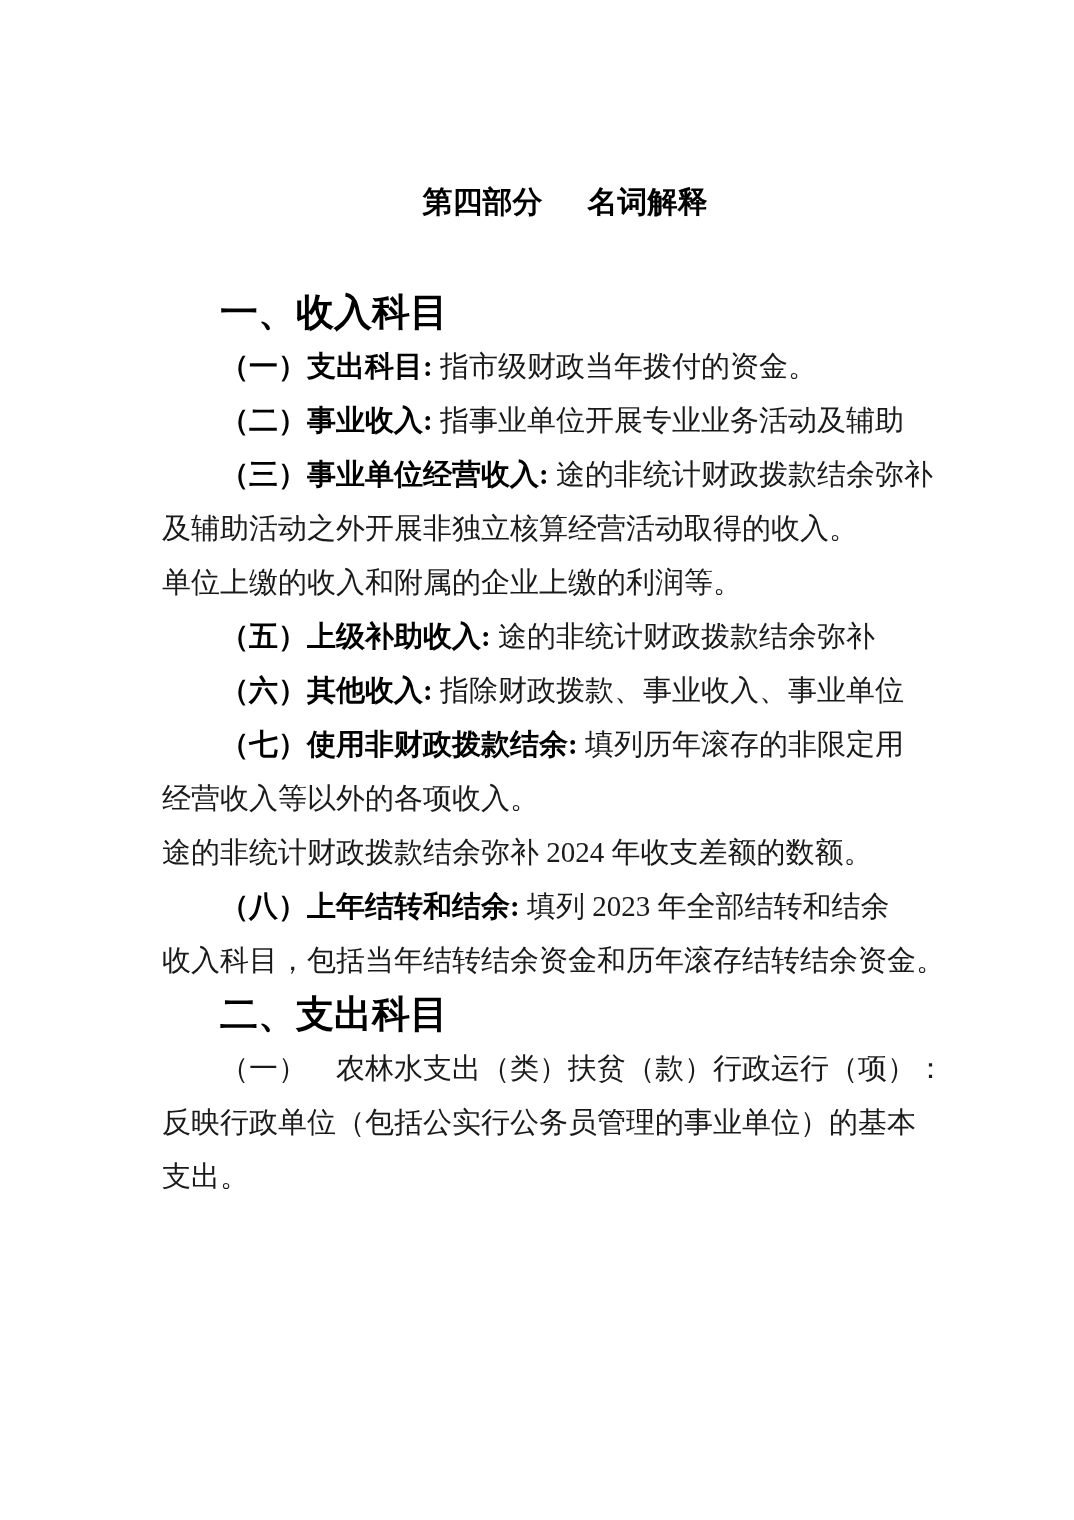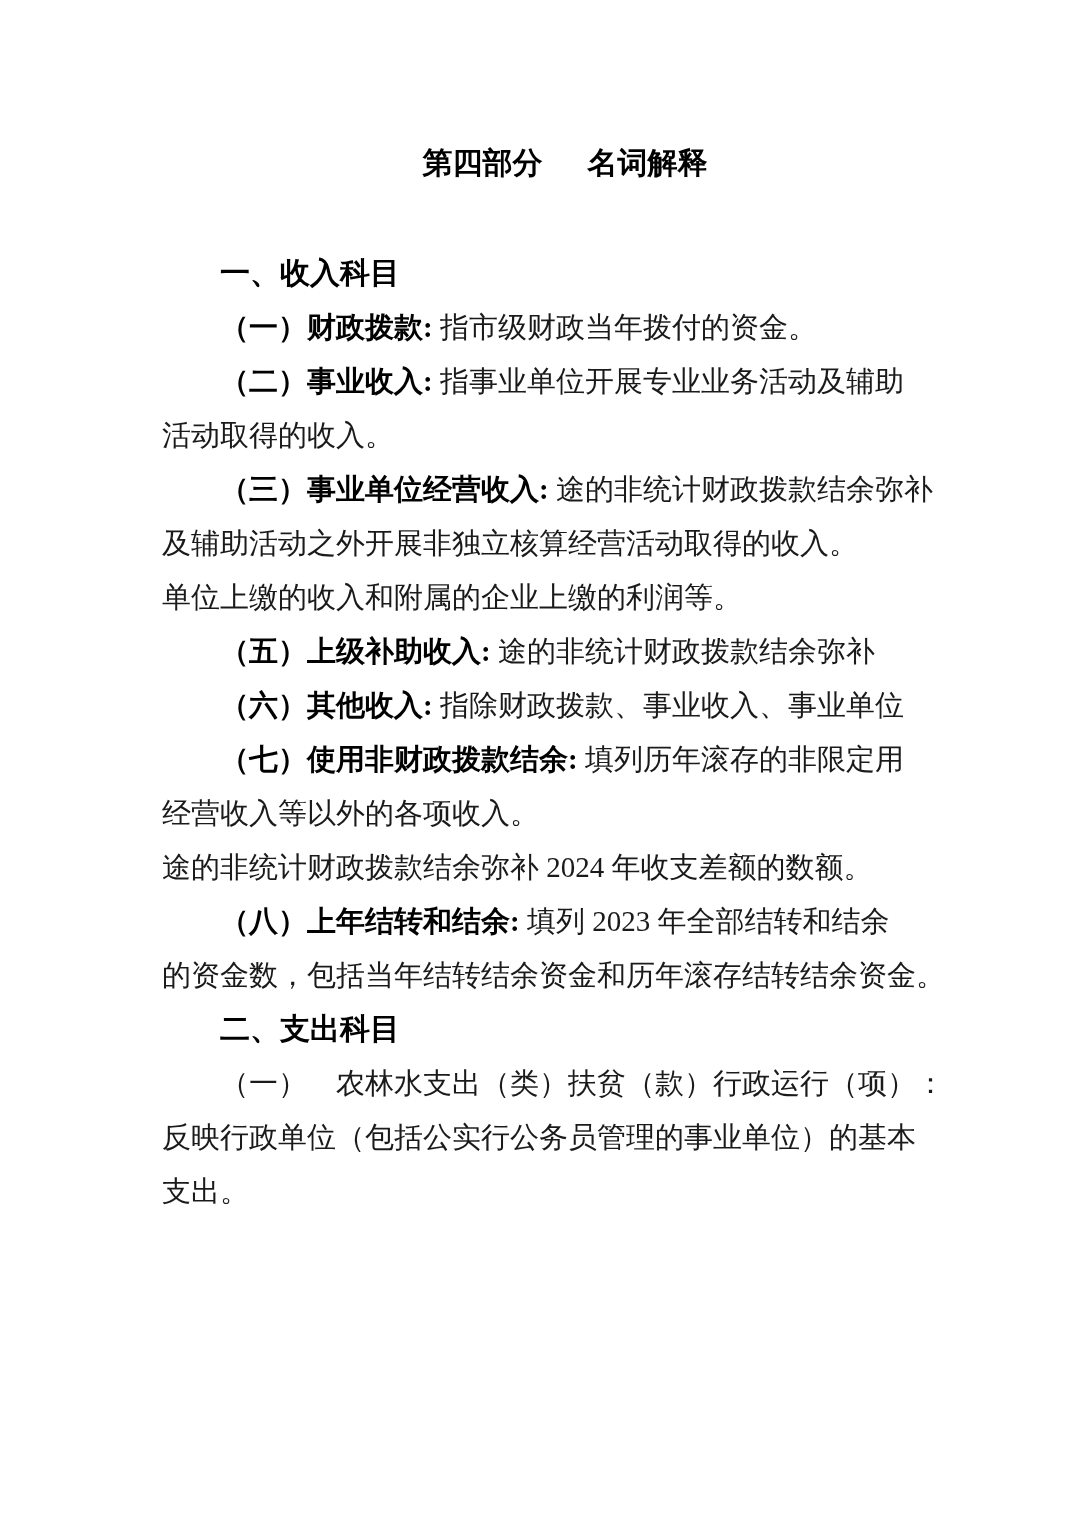--- a/index.html
+++ b/index.html
@@ -4,20 +4,21 @@
 <style>
   html, body { margin: 0; padding: 0; background: #ffffff; }
   .page {
     position: relative;
     width: 1074px;
     height: 1220px;
     background: #ffffff;
     color: #1a1a1a;
     font-family: "Liberation Serif", serif;
     overflow: hidden;
+    margin-top: 39px;
   }
   .doc-title {
     padding-top: 146px;
     text-align: center;
     font-family: "Liberation Sans", sans-serif;
     font-weight: bold;
     font-size: 30px;
     line-height: 34px;
     color: #000000;
     transform: translateX(28px);
@@ -31,58 +32,57 @@
   .ln {
     height: 54px;
     line-height: 54px;
     font-size: 29px;
     white-space: nowrap;
   }
   .in { padding-left: 58px; }
   .hd {
     font-family: "Liberation Sans", sans-serif;
     font-weight: bold;
-    font-size: 30px;
+    font-size: 38px;
     color: #000000;
   }
   .ln b { font-weight: bold; color: #000000; }
 </style>
 </head>
 <body>
 
 <div class="page">
 
   <div class="doc-title">
     <span>第四部分</span><span class="gap"></span><span>名词解释</span>
   </div>
 
   <div class="content">
 
     <div class="ln in"><span class="hd">一、收入科目</span></div>
 
-    <div class="ln in"><b>（一）财政拨款:</b><span> 指市级财政当年拨付的资金。</span></div>
+    <div class="ln in"><b>（一）支出科目:</b><span> 指市级财政当年拨付的资金。</span></div>
 
     <div class="ln in"><b>（二）事业收入:</b><span> 指事业单位开展专业业务活动及辅助</span></div>
-    <div class="ln"><span>活动取得的收入。</span></div>
 
     <div class="ln in"><b>（三）事业单位经营收入:</b><span> 途的非统计财政拨款结余弥补</span></div>
     <div class="ln"><span>及辅助活动之外开展非独立核算经营活动取得的收入。</span></div>
 
     <div class="ln"><span>单位上缴的收入和附属的企业上缴的利润等。</span></div>
 
     <div class="ln in"><b>（五）上级补助收入:</b><span> 途的非统计财政拨款结余弥补</span></div>
 
     <div class="ln in"><b>（六）其他收入:</b><span> 指除财政拨款、事业收入、事业单位</span></div>
     <div class="ln in"><b>（七）使用非财政拨款结余:</b><span> 填列历年滚存的非限定用</span></div>
 
     <div class="ln"><span>经营收入等以外的各项收入。</span></div>
     <div class="ln"><span>途的非统计财政拨款结余弥补 2024 年收支差额的数额。</span></div>
 
     <div class="ln in"><b>（八）上年结转和结余:</b><span> 填列 2023 年全部结转和结余</span></div>
-    <div class="ln"><span>的资金数，包括当年结转结余资金和历年滚存结转结余资金。</span></div>
+    <div class="ln"><span>收入科目，包括当年结转结余资金和历年滚存结转结余资金。</span></div>
 
     <div class="ln in"><span class="hd">二、支出科目</span></div>
 
     <div class="ln in"><span>（一）　农林水支出（类）扶贫（款）行政运行（项）：</span></div>
     <div class="ln"><span>反映行政单位（包括公实行公务员管理的事业单位）的基本</span></div>
     <div class="ln"><span>支出。</span></div>
 
   </div>
 </div>
 

